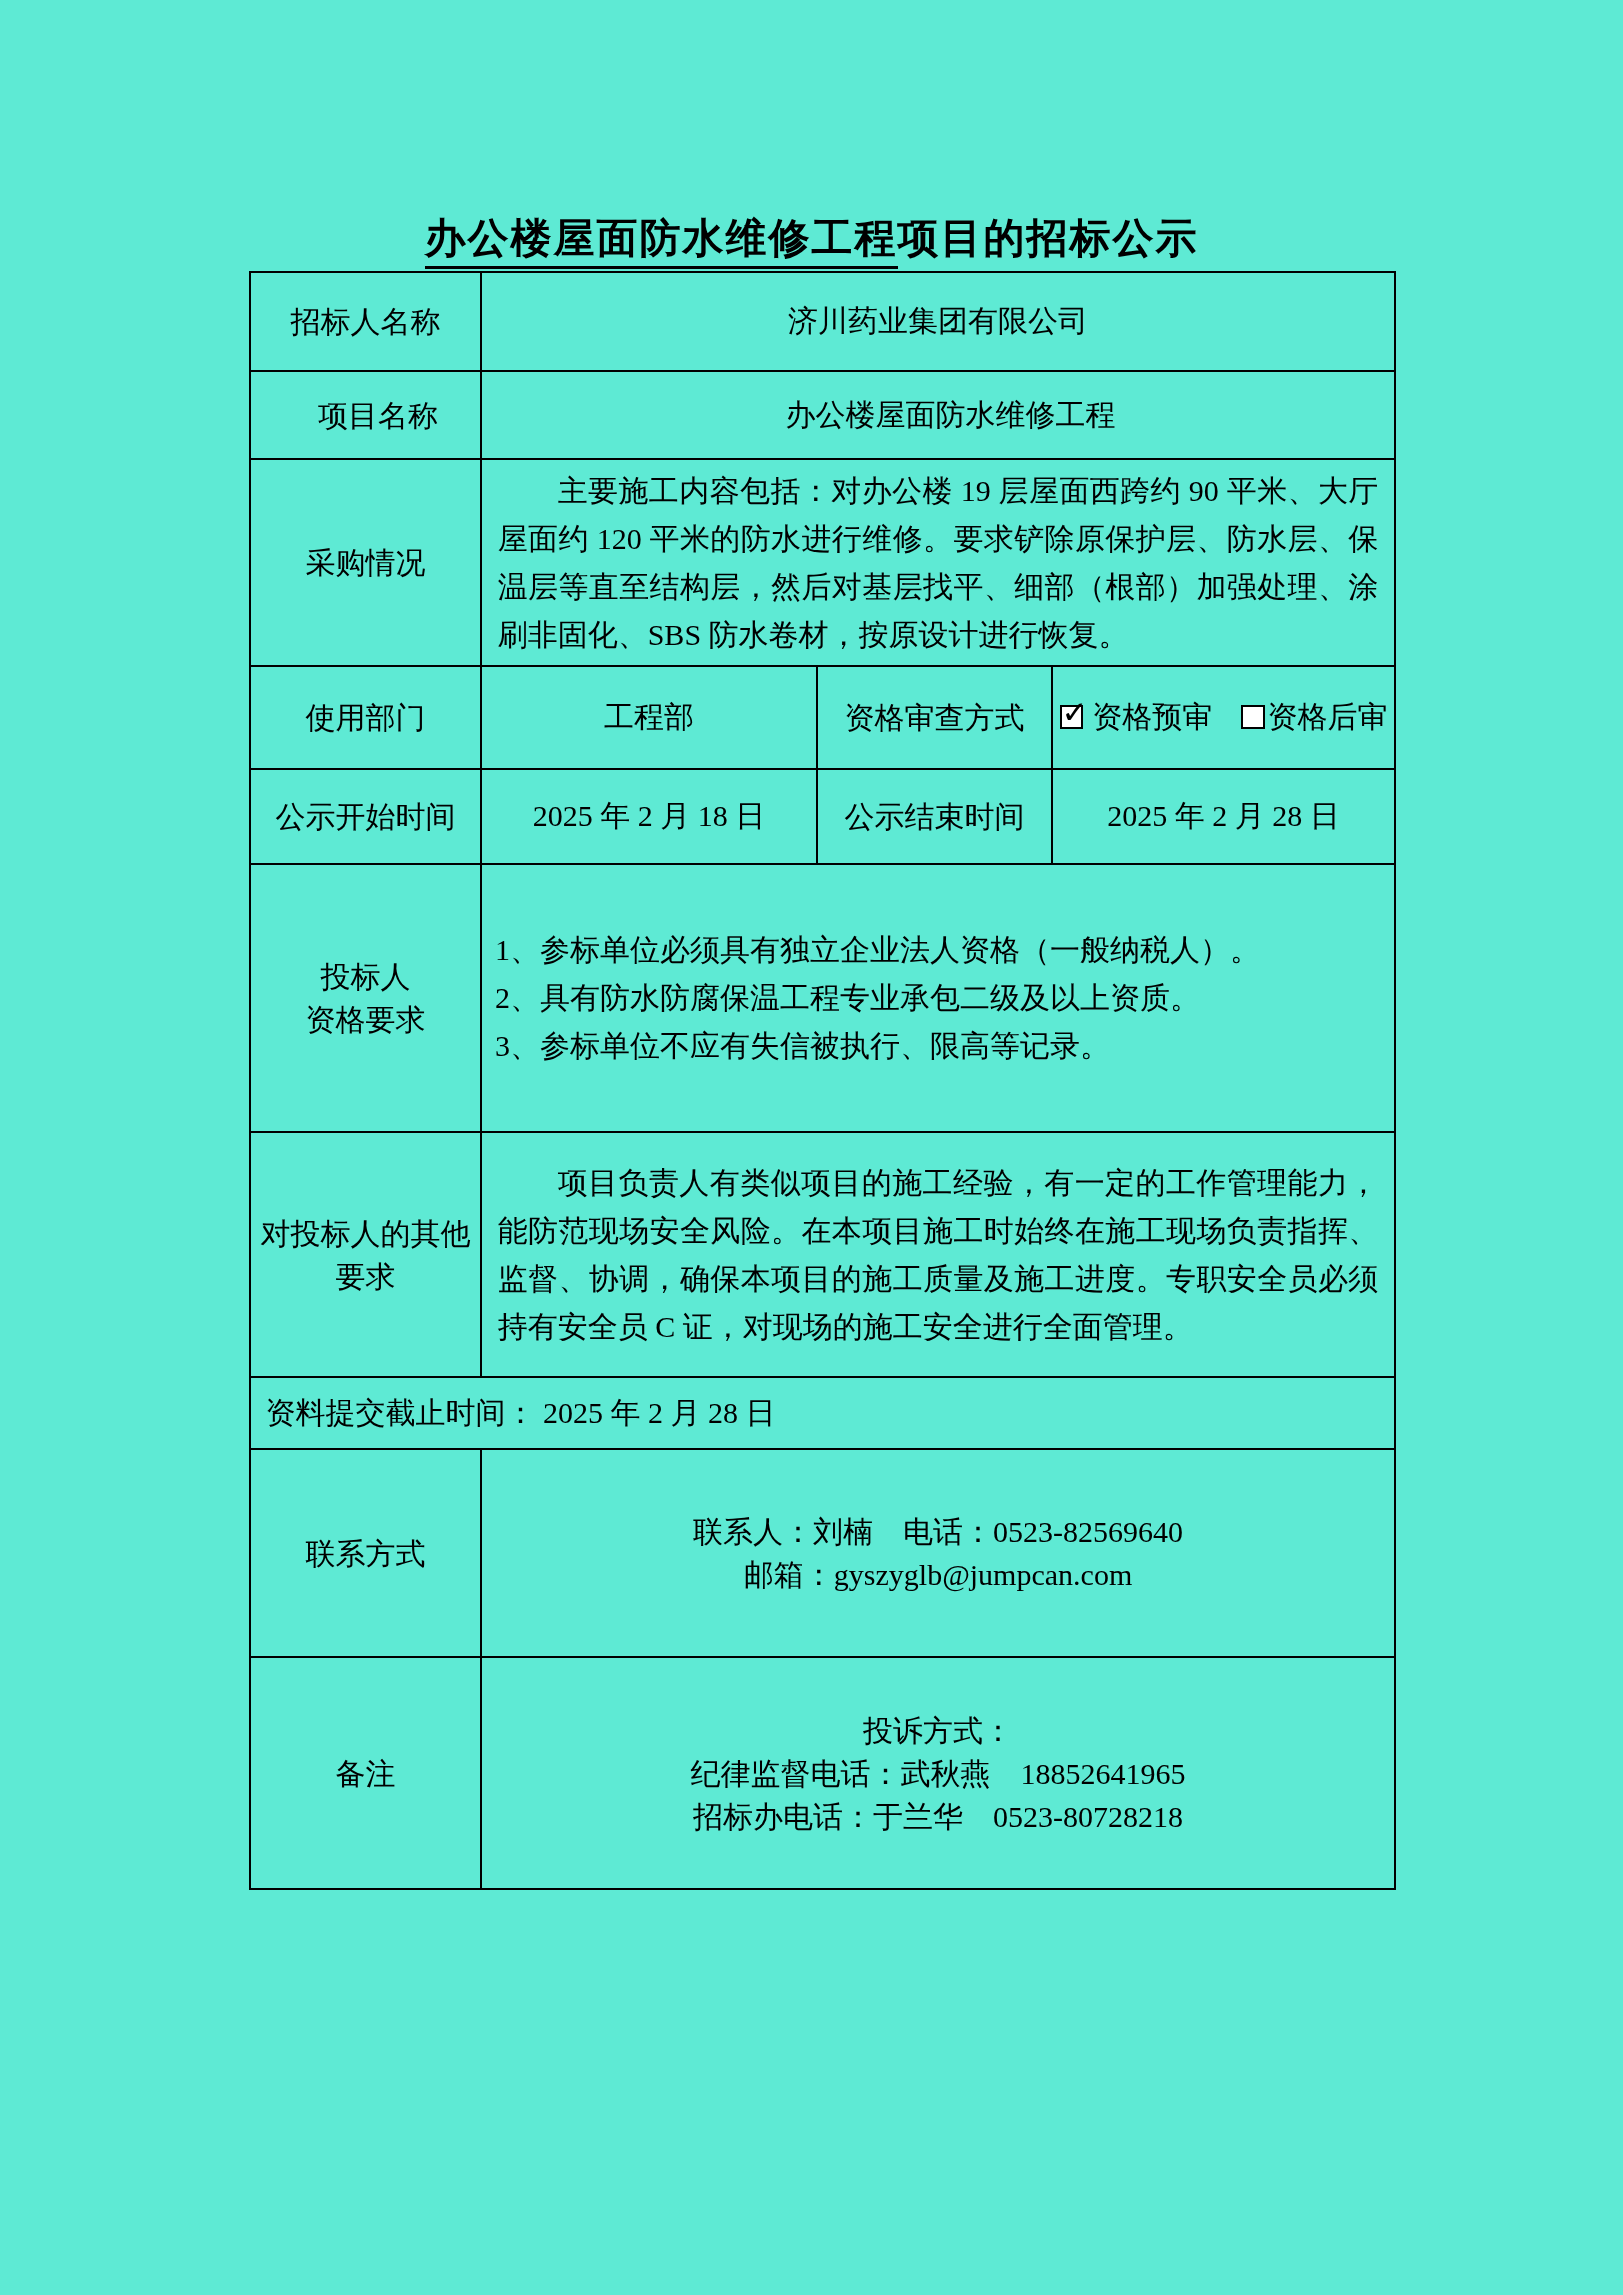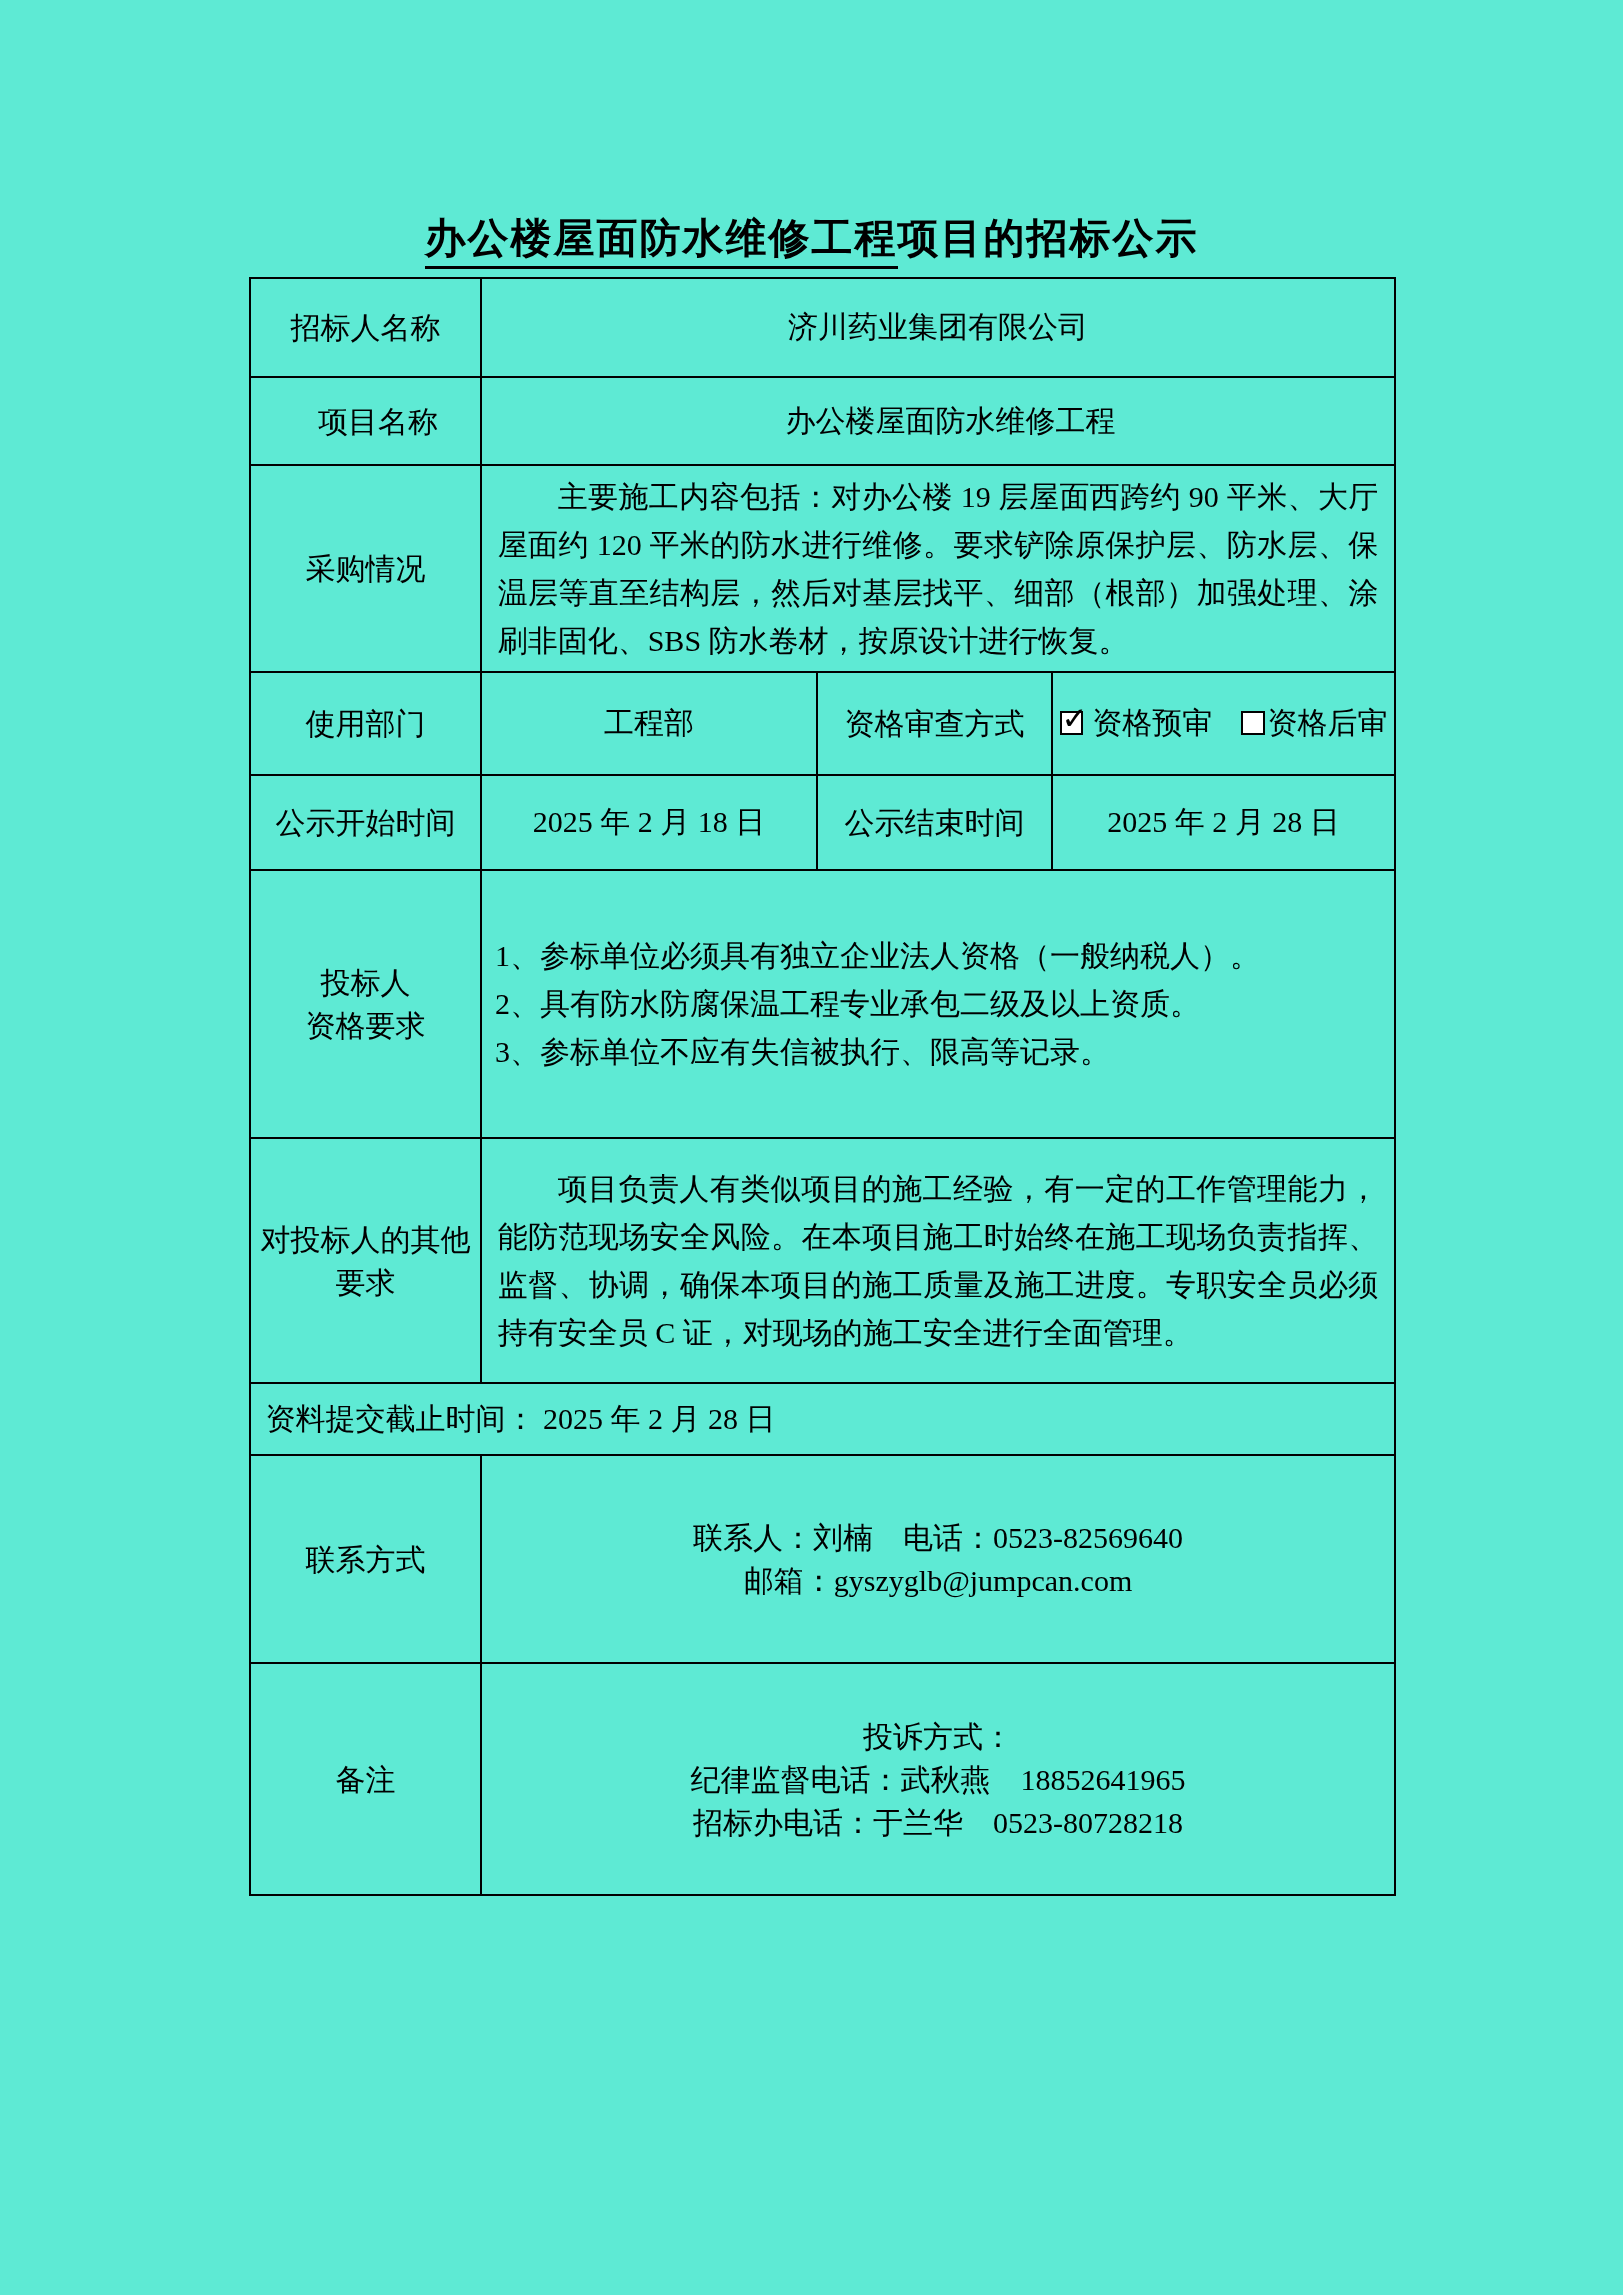--- a/index.html
+++ b/index.html
@@ -15,21 +15,21 @@
   }
   .doc-title {
     position:absolute; top:211px; left:0; width:100%;
     text-align:center; font-size:41px; font-weight:bold;
     letter-spacing:2px; white-space:nowrap;
   }
   .doc-title .u {
     border-bottom:3.9px solid #000; padding-bottom:5.2px;
   }
   table.tender {
-    position:absolute; left:249px; top:277px; width:1145px;
+    position:absolute; left:249px; top:271px; width:1145px;
     border-collapse:collapse; table-layout:fixed;
     font-size:30px;
   }
   table.tender td {
     border-left:2px solid #000; border-right:2px solid #000;
     border-top:2.6px solid #000; border-bottom:2.6px solid #000;
     vertical-align:middle; overflow:hidden;
   }
   td.lab { text-align:center; line-height:43px; white-space:pre-line; }
   td.ctr { text-align:center; }

